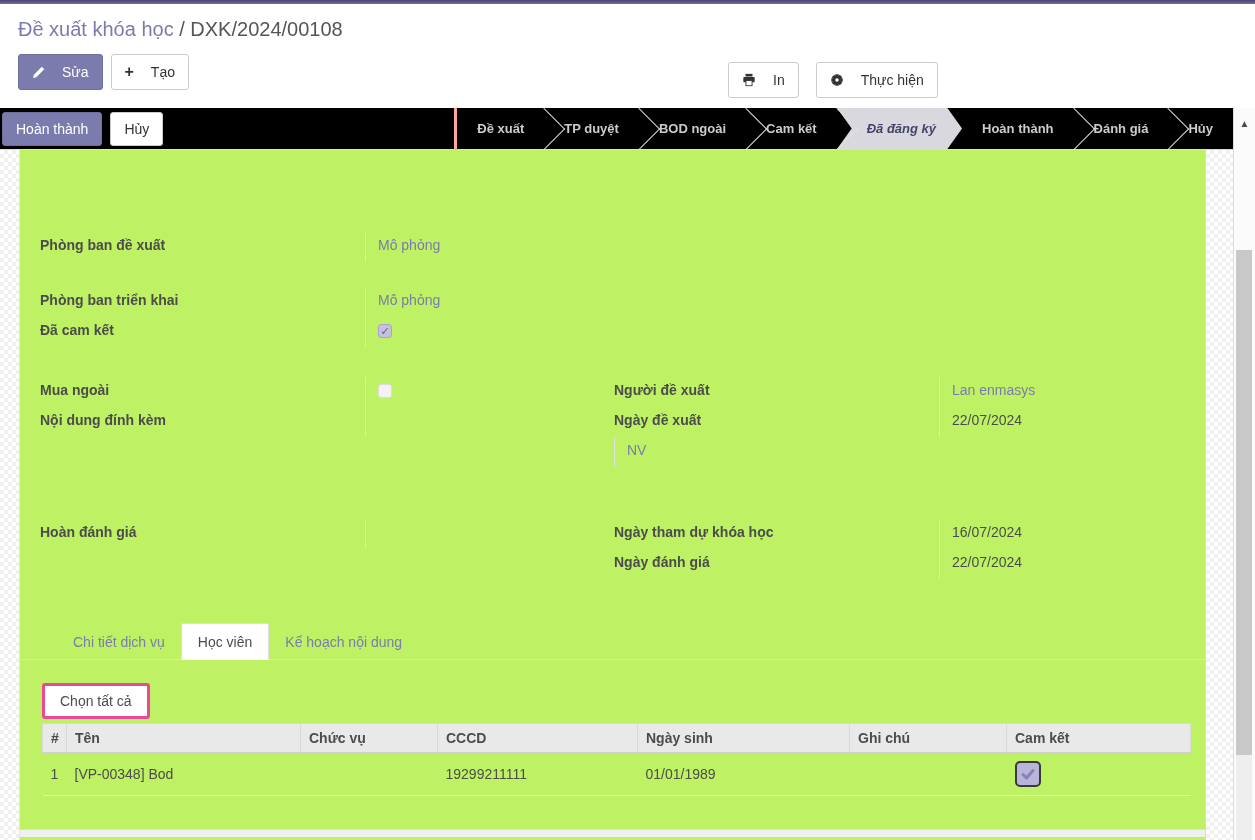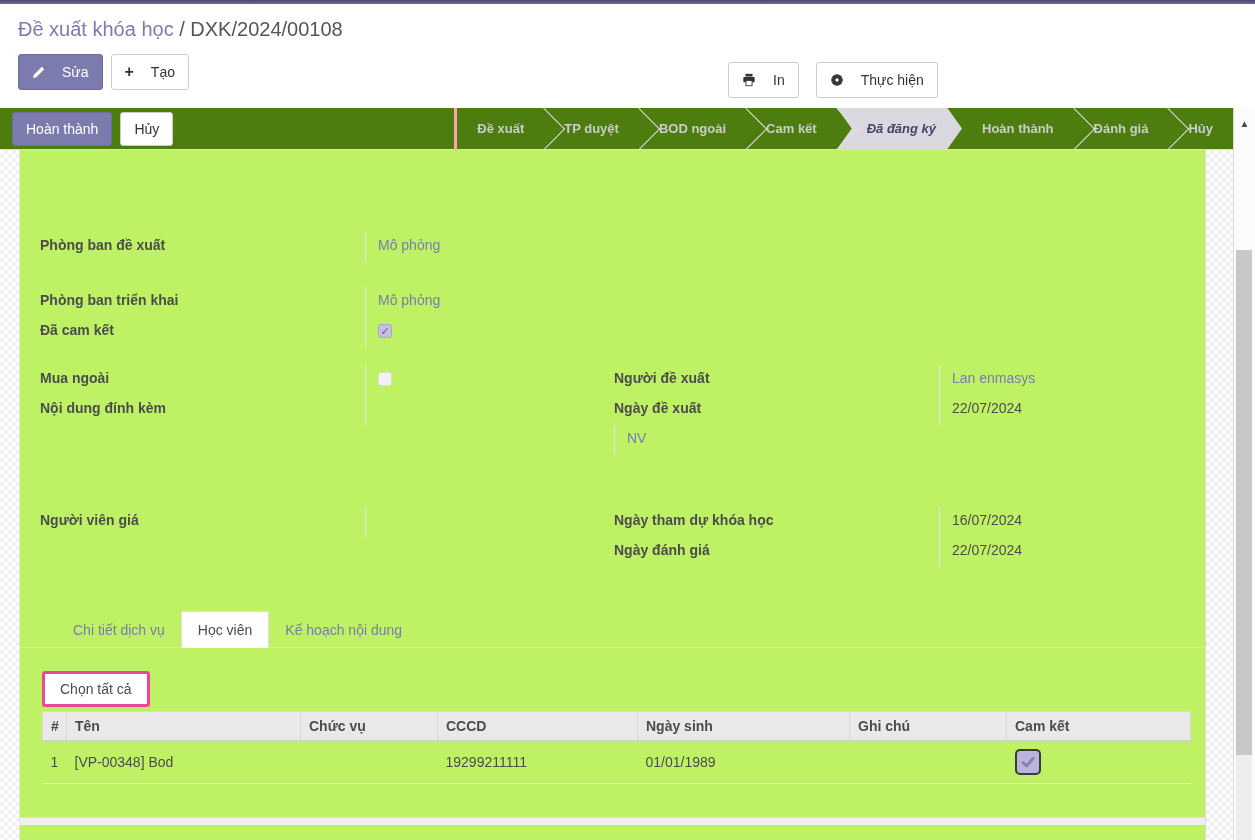--- a/index.html
+++ b/index.html
@@ -18,21 +18,21 @@
   .btn.primary { background:#7c7bad; border-color:#6f6e9e; color:#fff; }
   .btn .plus { font-weight:bold; font-size:16px; line-height:1; }
   .hdr-left { display:inline-flex; gap:8px; }
   .hdr-right { position:absolute; left:728px; top:58px; display:flex; gap:17px; }
   .icon-svg { display:inline-block; }
 
   
   .below-header { display:flex; height:732px; }
   .main-col { flex:1; min-width:0; }
   .statusbar { height:42px; border-bottom:1px solid #ddd; display:flex;
-    justify-content:space-between; align-items:center; padding-left:12px; background:#4d7c0f; }
+    justify-content:space-between; align-items:center; padding-left:2px; background:#000000; }
   .sb-buttons { display:flex; gap:8px; }
   .sb-buttons .btn { height:34px; }
   .steps { display:flex; height:42px; align-items:stretch; border-left:3px solid #fca5a5;
     overflow:hidden; }
   .step { position:relative; padding:0 20px; line-height:41px; font-size:13px; font-weight:bold;
     color:#ccc; white-space:nowrap; cursor:pointer; }
   .step:not(:last-child):not(.active)::after { content:""; position:absolute; top:6px; right:-15px;
     width:29px; height:29px; transform:rotate(45deg);
     border-top:1px solid #e0e0e0; border-right:1px solid #e0e0e0; z-index:2; }
   .step.active { background:#d8d8de; color:#43436b; padding:0 26px 0 30px;
@@ -184,21 +184,21 @@
             <div class="field-row">
               <div class="field-label">Đã cam kết</div>
               <div class="field-value">
                 <div class="cb checked">✓</div>
               </div>
             </div>
           </div>
           <div class="fcol right"></div>
         </div>
 
-        <div class="band" style="margin-top:18px">
+        <div class="band" style="margin-top:30px">
           <div class="fcol left">
             <div class="field-row">
               <div class="field-label">Mua ngoài</div>
               <div class="field-value">
                 <div class="cb unchecked"></div>
               </div>
             </div>
             <div class="field-row">
               <div class="field-label">Nội dung đính kèm</div>
               <div class="field-value"></div>
@@ -215,21 +215,21 @@
             </div>
             <div class="field-row">
               <div class="field-value link">NV</div>
             </div>
           </div>
         </div>
 
         <div class="band" style="margin-top:52px">
           <div class="fcol left">
             <div class="field-row">
-              <div class="field-label">Người viên giá</div>
+              <div class="field-label">Hoàn đánh giá</div>
               <div class="field-value"></div>
             </div>
           </div>
           <div class="fcol right">
             <div class="field-row">
               <div class="field-label">Ngày tham dự khóa học</div>
               <div class="field-value">16/07/2024</div>
             </div>
             <div class="field-row">
               <div class="field-label">Ngày đánh giá</div>

